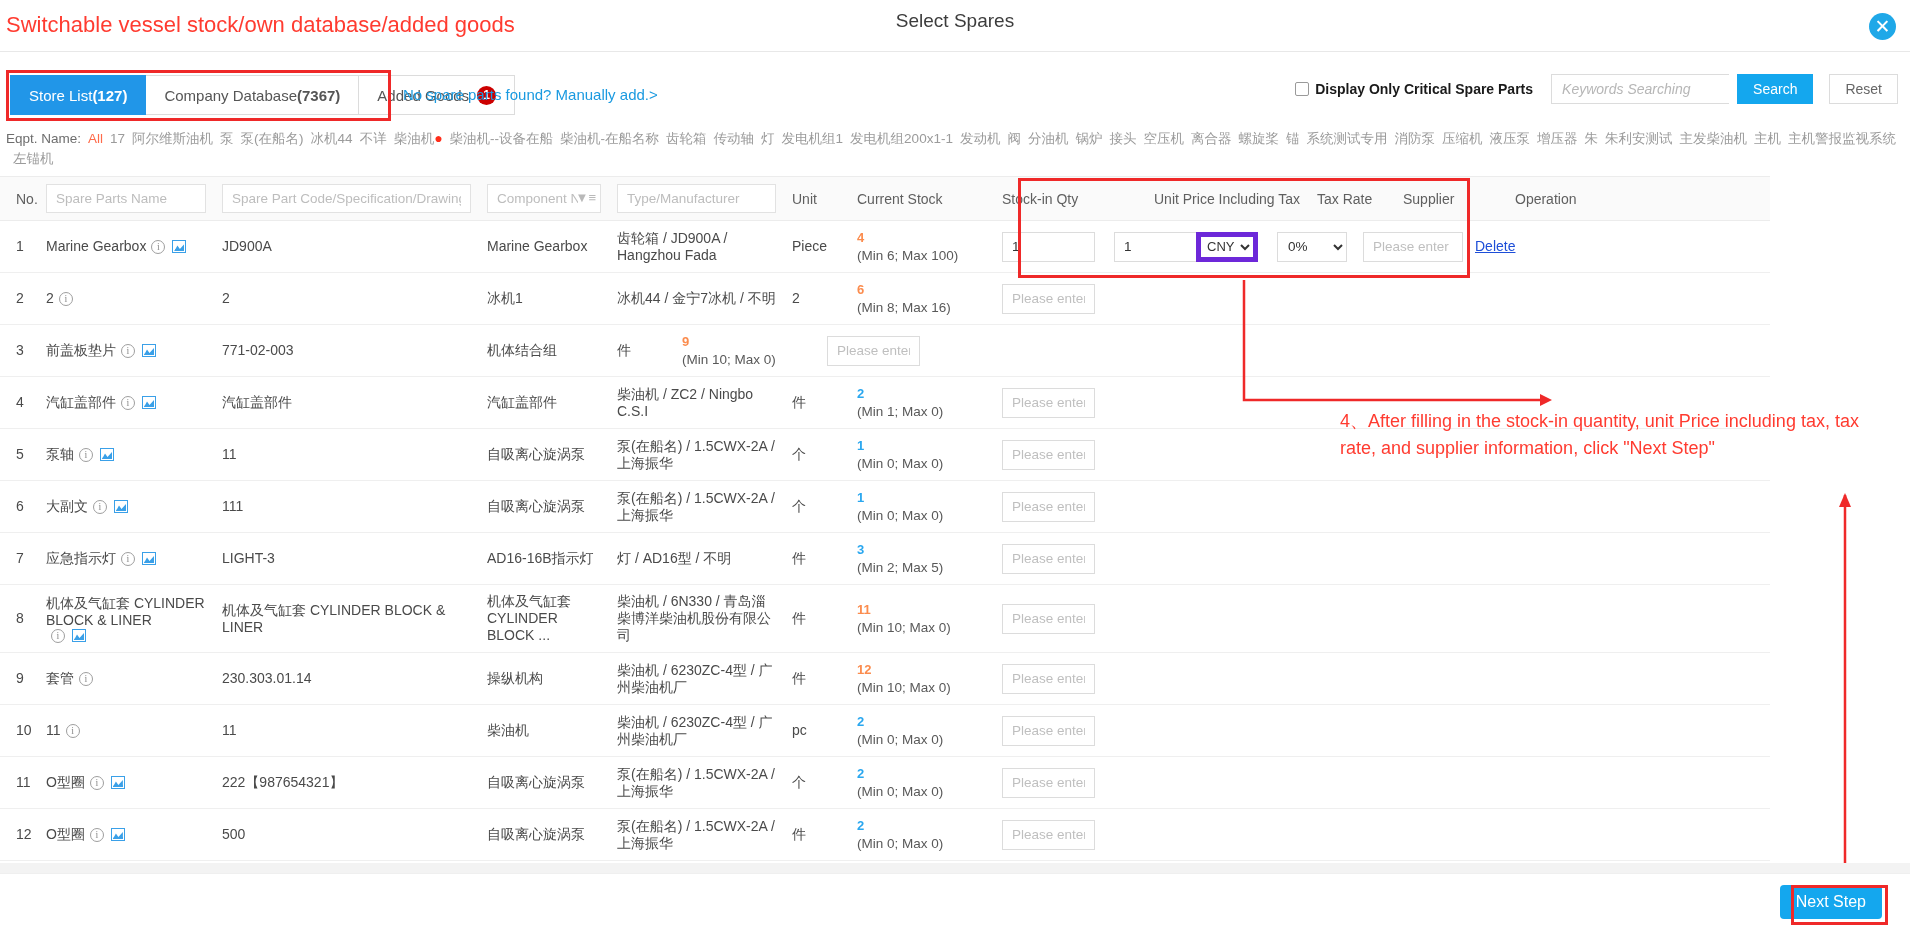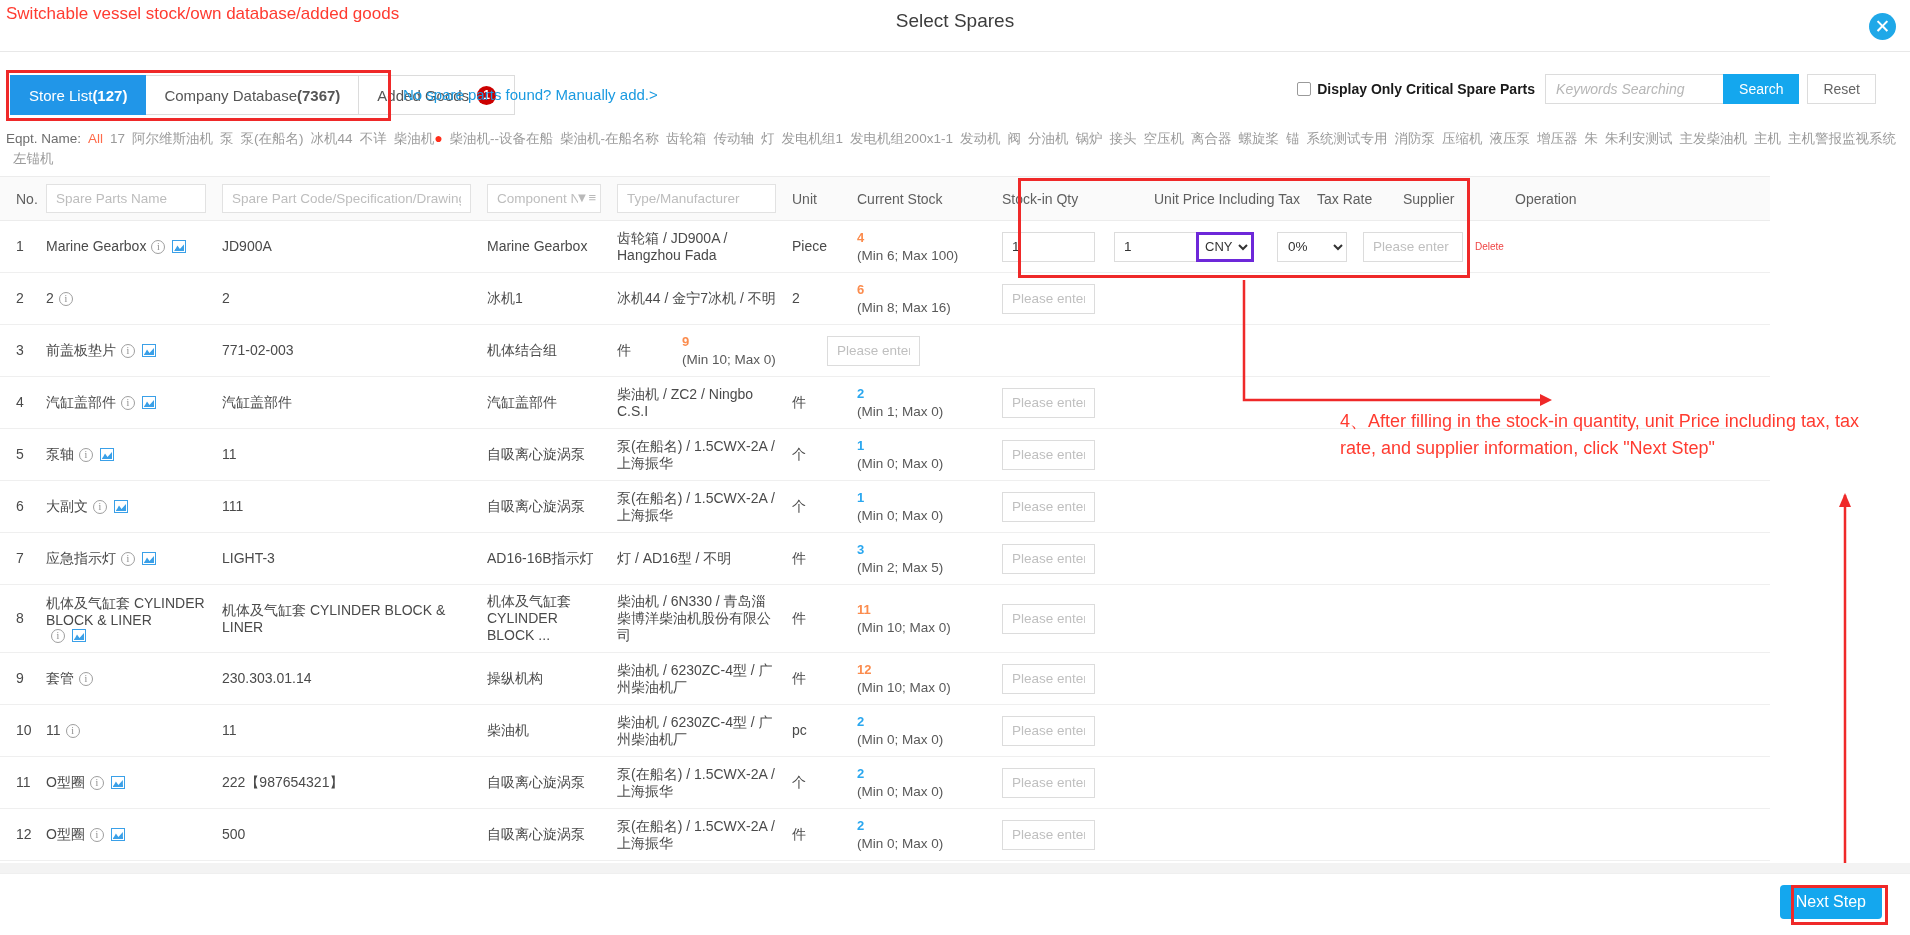--- a/index.html
+++ b/index.html
@@ -22,22 +22,22 @@
     font-size:19px; color:#3c3c3c;
   }
   .close-btn {
     position:absolute; right:14px; top:13px; width:27px; height:27px;
     border-radius:50%; background:#1fa8e8; color:#fff;
     display:flex; align-items:center; justify-content:center;
     font-size:19px; line-height:1; cursor:pointer; font-weight:400;
   }
 
   .annot-top {
-    position:absolute; left:6px; top:4px;
-    color:#ff3b30; font-size:17px; white-space:nowrap;
+    position:absolute; left:6px; top:12px;
+    color:#ff3b30; font-size:22px; white-space:nowrap;
   }
 
   
   .tabrow {
     position:absolute; left:10px; top:75px; height:40px;
     display:flex; align-items:stretch;
   }
   .redbox-tabs {
     position:absolute; left:6px; top:70px; width:385px; height:51px;
     border:3px solid #ef2929; pointer-events:none;
@@ -58,22 +58,22 @@
     background:#cc0000; color:#fff; font-size:12px; margin-left:8px;
     font-weight:bold;
   }
   .manual-link {
     position:absolute; left:403px; top:86px;
     color:#1a9ae0; font-size:15px; cursor:pointer; white-space:nowrap;
   }
 
   
   .searchbar {
-    position:absolute; right:34px; top:74px;
-    display:flex; align-items:center; gap:0;
+    position:absolute; right:12px; top:74px;
+    display:flex; align-items:center; gap:8px;
   }
   .chk-wrap { display:flex; align-items:center; margin-right:10px; cursor:pointer; }
   .chk-box {
     width:14px; height:14px; border:1px solid #9a9a9a; background:#fff;
     border-radius:2px; display:inline-block;
   }
   .chk-label { font-size:14px; color:#1a1a1a; font-weight:bold; margin-left:6px; white-space:nowrap;}
   .kw-input {
     width:178px; height:30px; border:1px solid #dcdcdc; border-right:none;
     padding:0 10px; font-size:14px; color:#333; outline:none;
@@ -182,36 +182,36 @@
     padding:0 9px; font-size:13.5px; color:#333; outline:none;
     font-family:"Liberation Sans", sans-serif;
   }
   .in-sm::placeholder { color:#bfbfbf; }
   .in-price {
     width:82px; height:30px; border:1px solid #dcdcdc; border-right:none;
     padding:0 9px; font-size:13.5px; color:#333; outline:none;
     font-family:"Liberation Sans", sans-serif; background:#fff;
   }
   .cny-sel {
-    height:30px; border:3px solid #6d28d9; background:#fff; font-size:13px;
+    height:30px; border:5px solid #6d28d9; background:#fff; font-size:13px;
     color:#333; padding:0 2px; outline:none;
     font-family:"Liberation Sans", sans-serif; cursor:pointer;
   }
   .tax-sel {
     width:80px; height:30px; border:1px solid #dcdcdc; background:#fff;
     font-size:13.5px; color:#333; padding:0 6px; outline:none;
     font-family:"Liberation Sans", sans-serif; cursor:pointer;
   }
   .in-supp {
     width:100px; height:30px; border:1px solid #dcdcdc; background:#fff;
     padding:0 9px; font-size:13.5px; color:#333; outline:none;
     font-family:"Liberation Sans", sans-serif;
   }
   .in-supp::placeholder { color:#bfbfbf; }
-  .del-link { color:#ef4444; font-size:10px; cursor:pointer; }
+  .del-link { color:#1d4ed8; font-size:14px; cursor:pointer;text-decoration:underline; }
 
   
   .redbox-cols {
     position:absolute; left:1018px; top:178px; width:452px; height:50px;
     border:3px solid #ef2929; border-bottom:none; pointer-events:none;
   }
   .redbox-row1 {
     position:absolute; left:1018px; top:228px; width:452px; height:50px;
     border:3px solid #ef2929; border-top:none; pointer-events:none;
   }

